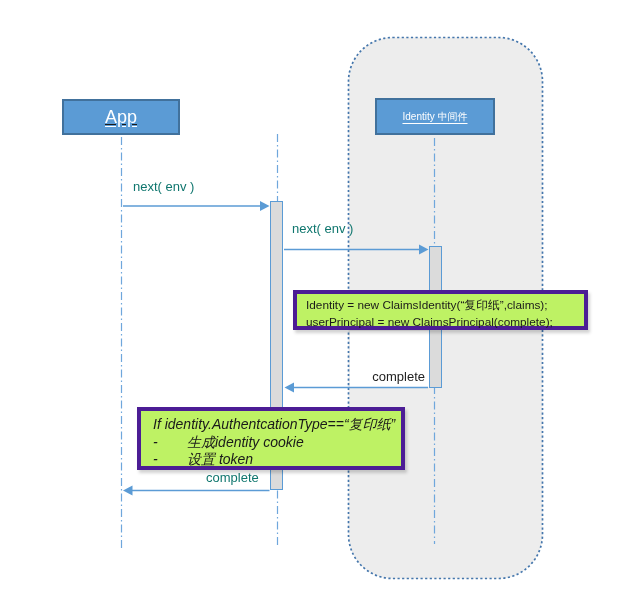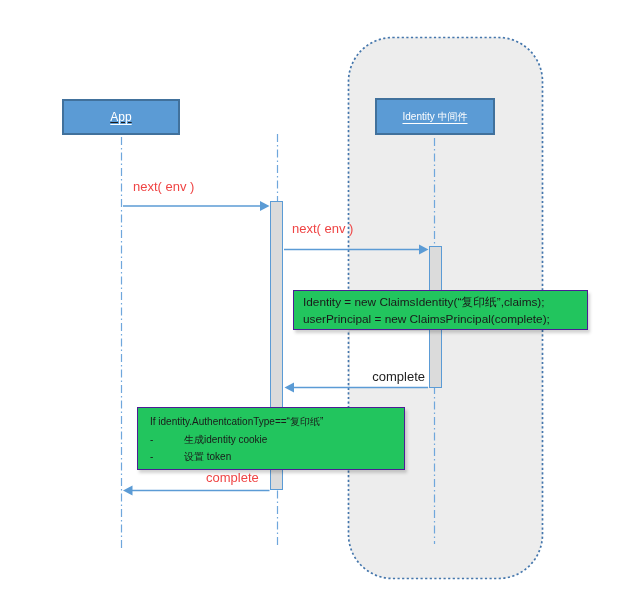--- a/index.html
+++ b/index.html
@@ -12,53 +12,53 @@
   .layer-arrows{z-index:4;}
 
   .participant{
     position:absolute;z-index:2;box-sizing:border-box;
     background:#5B9BD5;border:2px solid #41719C;
     display:flex;align-items:center;justify-content:center;
   }
   .participant span{
     color:#ffffff;text-decoration:underline;text-underline-offset:3px;white-space:nowrap;
   }
-  .p-app{left:62px;top:99px;width:118px;height:36px;font-size:12px;text-decoration:underline;}
+  .p-app{left:62px;top:99px;width:118px;height:36px;font-size:18px;text-decoration:underline;}
   .p-net{left:218px;top:97px;width:121px;height:36px;font-size:13px;}
   .p-id{left:375px;top:98px;width:120px;height:37px;font-size:10px;}
 
   .activation{
     position:absolute;z-index:3;box-sizing:border-box;
     background:#DBDBDB;border:1px solid #5B9BD5;width:13px;
   }
   .act-net{left:270px;top:201px;height:289px;}
   .act-id{left:429px;top:246px;height:142px;}
 
   .msg-label{
-    position:absolute;z-index:5;font-size:13px;color:#ef4444;white-space:nowrap;
+    position:absolute;z-index:5;font-size:13px;color:#0f766e;white-space:nowrap;
   }
   .lbl-m1{left:133px;top:179px;}
   .lbl-m2{left:292px;top:221px;}
   .lbl-m4{left:206px;top:470px;}
   .lbl-m3-box{
     position:absolute;z-index:3;left:350px;top:331px;width:79px;height:56px;
     background:#ffffff;display:flex;align-items:flex-end;justify-content:flex-end;
     box-sizing:border-box;padding:0 4px 3px 0;font-size:13px;color:#222;
   }
 
   .note{
     position:absolute;z-index:6;box-sizing:border-box;
-    background:#22c55e;border:1px solid #4c1d95;
+    background:#bef264;border:4px solid #4c1d95;
     box-shadow:2px 3px 3px rgba(0,0,0,0.18);
     color:#1a1a1a;white-space:nowrap;
   }
   .note-1{left:293px;top:290px;width:295px;height:40px;
     padding:3px 4px 3px 9px;font-size:11.8px;line-height:16.5px;}
   .note-2{left:137px;top:407px;width:268px;height:63px;
-    padding:5px 4px 4px 12px;font-size:10px;line-height:17.5px;}
+    padding:5px 4px 4px 12px;font-size:14px;line-height:17.5px;font-style:italic;}
   .note-row{display:flex;}
   .note-row .dash{display:inline-block;width:34px;flex:0 0 34px;}
 </style>
 </head>
 <body>
 
 <div class="stage">
 
   <svg class="layer layer-back" width="622" height="613">
     <rect x="348.5" y="37.5" width="194" height="541" rx="44" ry="44" fill="#EDEDED" stroke="#4476AC" stroke-width="1.7" stroke-dasharray="2.2 2.4"></rect>

